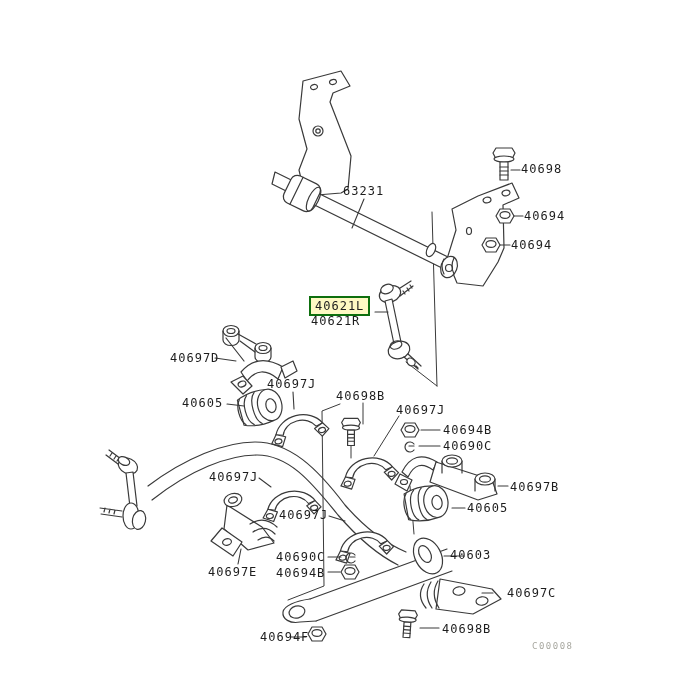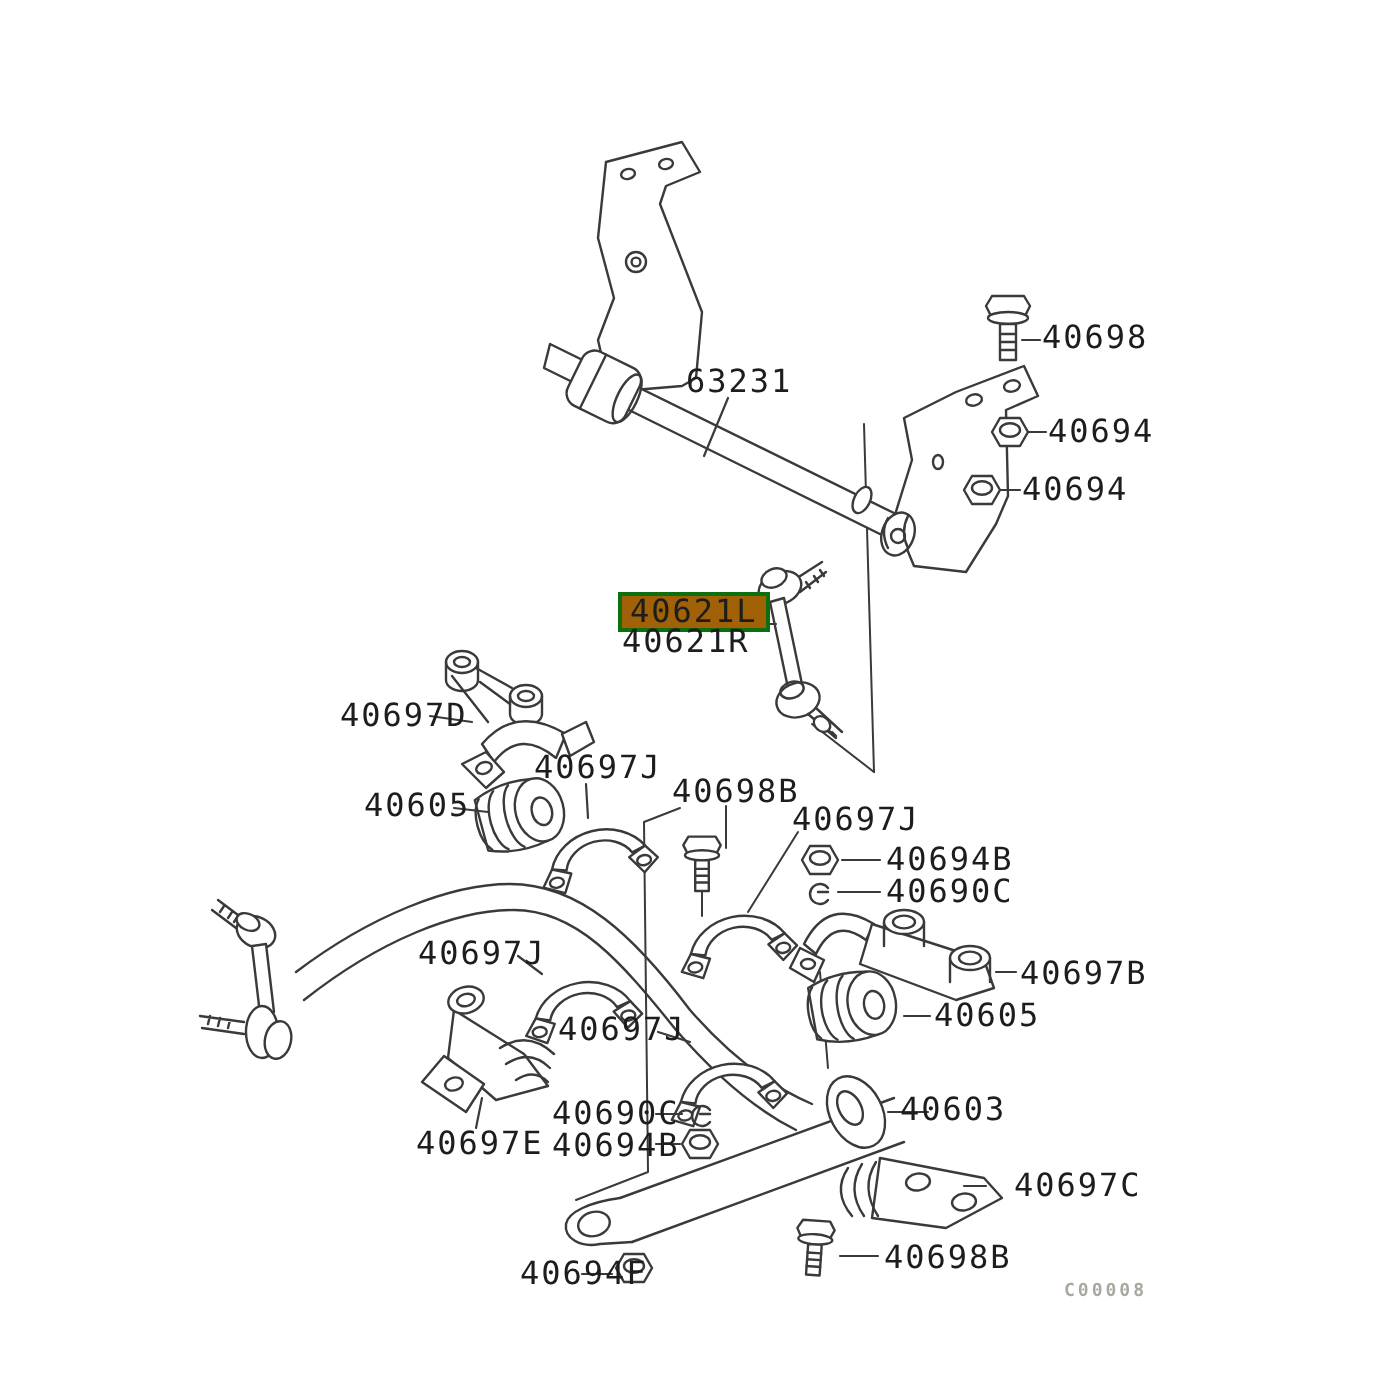--- a/index.html
+++ b/index.html
@@ -1,22 +1,22 @@
 <!DOCTYPE html>
 <html><head>
 <meta charset="utf-8">
 <style>
   html,body{margin:0;padding:0;background:#ffffff;}
   #stage{position:relative;width:700px;height:700px;background:#ffffff;overflow:hidden;
          font-family:"DejaVu Sans Mono","Liberation Mono",monospace;}
   #drawing{position:absolute;left:0;top:0;}
-  .lbl{position:absolute;font-size:16px;letter-spacing:1px;color:#1d1d1d;white-space:nowrap;
+  .lbl{position:absolute;font-size:12px;letter-spacing:1px;color:#1d1d1d;white-space:nowrap;
        line-height:14px;cursor:pointer;}
-  .lbl.hl{background:#a16207;border:2px solid #0e6f0e;padding:1px 4px;margin-left:-6px;margin-top:-4px;}
-  .code{position:absolute;font-size:9px;letter-spacing:1.5px;color:#a8a8a0;font-weight:bold;}
+  .lbl.hl{background:#fef9c3;border:2px solid #0e6f0e;padding:1px 4px;margin-left:-6px;margin-top:-4px;}
+  .code{position:absolute;font-size:9px;letter-spacing:1.5px;color:#a8a8a0;}
   svg *{vector-effect:non-scaling-stroke;}
 </style>
 </head>
 <body>
 
 <div id="stage">
 
 <svg id="drawing" width="700" height="700" viewBox="0 0 700 700" fill="none" stroke="#3a3a3a" stroke-width="1.2" stroke-linejoin="round" stroke-linecap="round">
 
   <g stroke-width="1">

